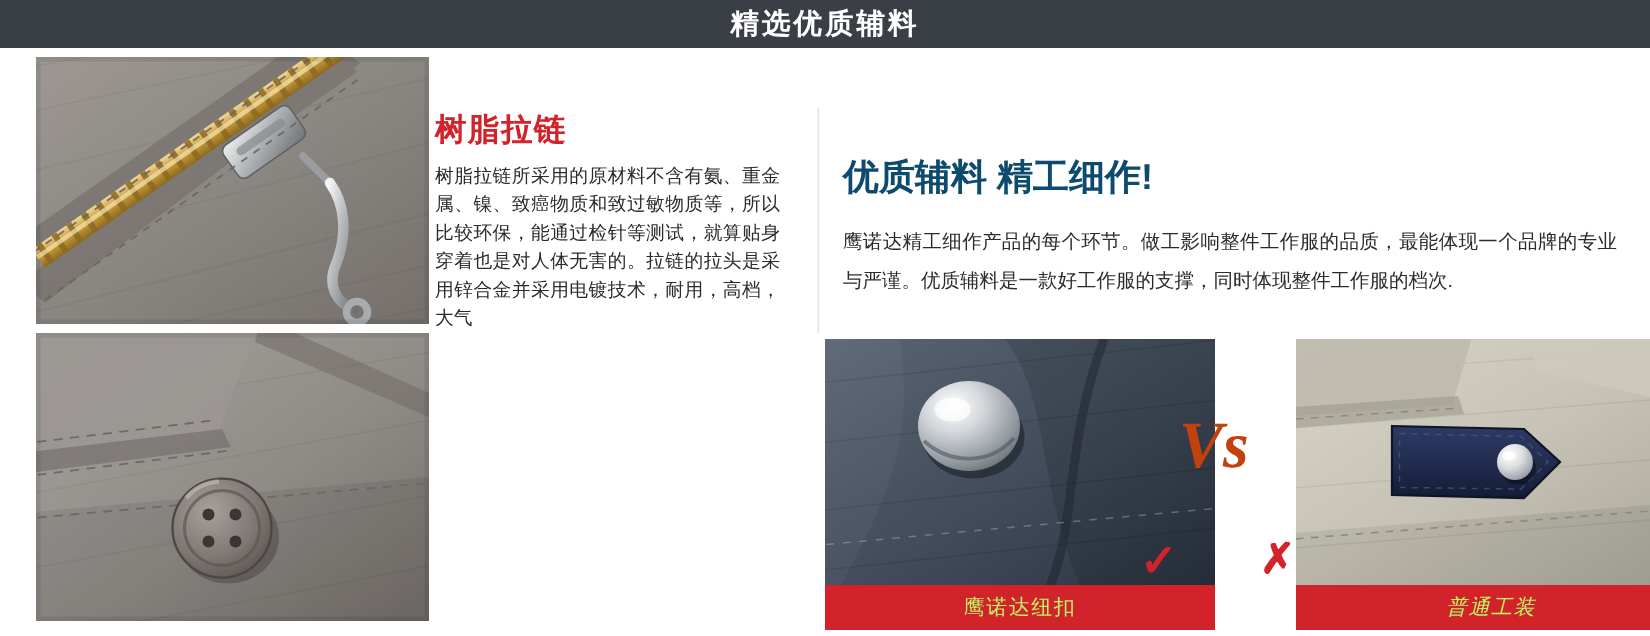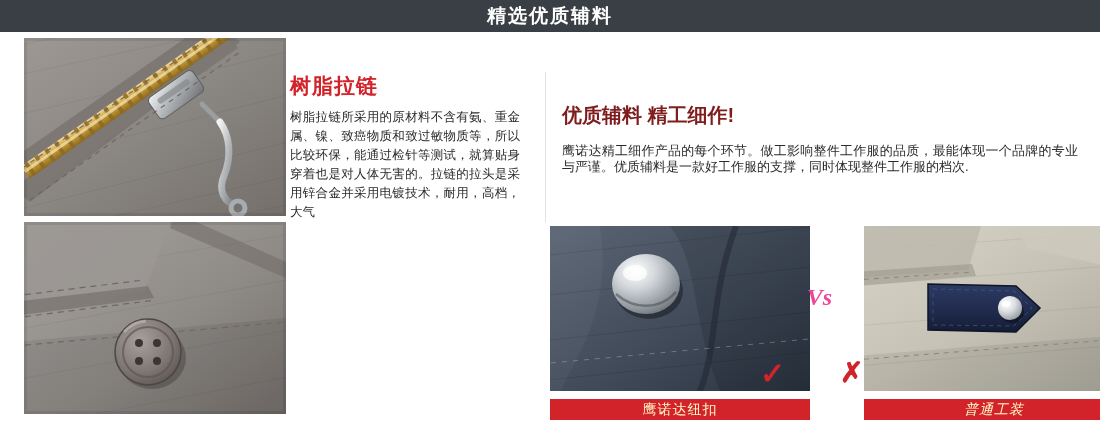--- a/index.html
+++ b/index.html
@@ -88,29 +88,29 @@
     width: 230px;
   }
 
   .block-quality {
     position: absolute;
     left: 562px;
     top: 70px;
     width: 516px;
   }
   .quality-head {
-    font-size: 20px;
-    font-weight: bold;
-    color: #7f1d1d;
+    font-size: 24px;
+    font-weight: bold;
+    color: #0c4a6e;
     margin: 0 0 14px 0;
   }
   .quality-body {
     font-size: 13px;
     color: #2b2b2b;
-    line-height: 16px;
+    line-height: 26px;
     margin: 0;
     text-align: justify;
   }
 
   
   .vdiv {
     position: absolute;
     left: 545px;
     top: 40px;
     width: 1px;
@@ -143,42 +143,42 @@
     top: 0;
     width: 260px;
     height: 165px;
     overflow: hidden;
   }
   .compare-caption {
     position: absolute;
     left: 0;
     bottom: 0;
     width: 260px;
-    height: 21px;
+    height: 30px;
     background: #d2232a;
-    color: #fef9c3;
+    color: #bef264;
     font-size: 14px;
     display: flex;
     align-items: center;
     justify-content: center;
     letter-spacing: 1px;
   }
 
   
   .vs-badge {
     position: absolute;
     left: 786px;
     top: 278px;
     width: 46px;
-    color: #ec4899;
+    color: #c2410c;
     font-family: "Liberation Serif", serif;
-    font-size: 24px;
+    font-size: 44px;
     font-weight: bold;
     font-style: italic;
-    text-align: right;
+    text-align: left;
     line-height: 38px;
   }
 
   .mark-check {
     position: absolute;
     left: 760px;
     top: 356px;
     color: #d2232a;
     font-size: 30px;
     font-weight: bold;

